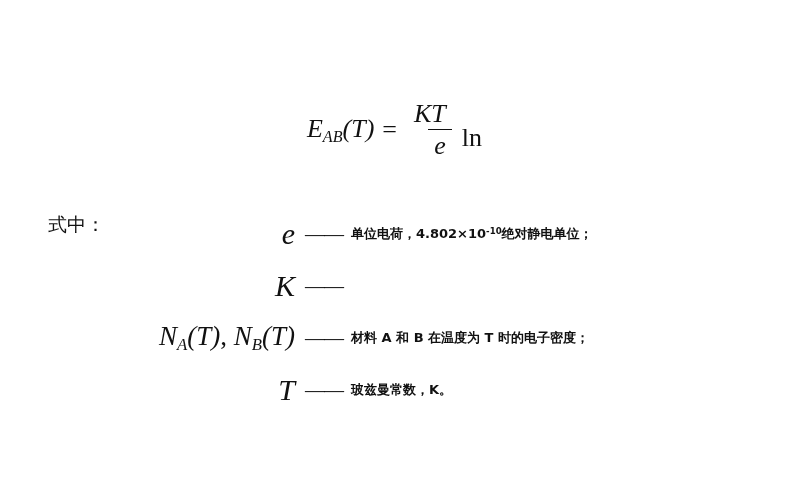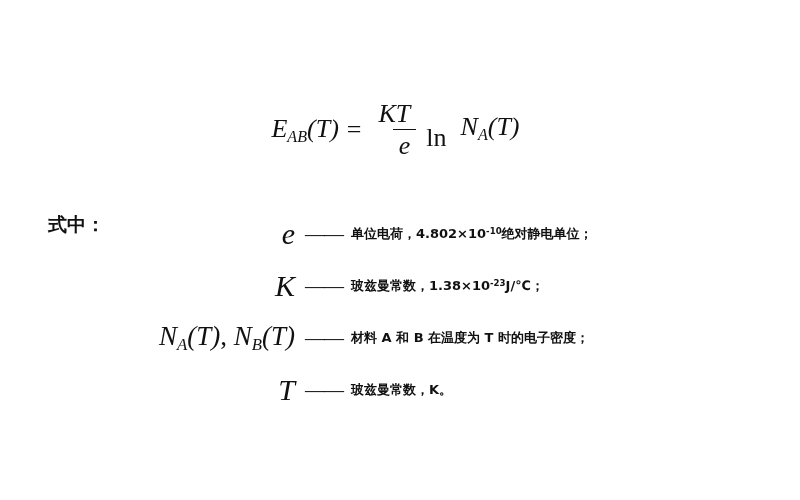--- a/index.html
+++ b/index.html
@@ -106,59 +106,55 @@
   .desc sup {
     font-size: 0.66em;
     vertical-align: 0.5em;
   }
   .shizhong {
     position: absolute;
     top: 212px;
     left: 48px;
     font-family: "DejaVu Sans", sans-serif;
     font-size: 19px;
-    font-weight: bold;
+    font-weight: normal;
   }
 </style>
 </head>
 <body>
 
 <div class="page">
 
   <div class="formula">
     <span class="lhs">
       <span class="ital">E</span><span class="sub">AB</span><span class="ital">(T)</span>
     </span>
     <span class="eq">=</span>
     <span class="frac">
       <span class="num ital">KT</span>
       <span class="den ital">e</span>
     </span>
     <span class="ln">ln</span>
     <span class="frac">
-      <span class="num">
-        <span class="ital">N</span><span class="sub">A</span><span class="ital">(T)</span>
-      </span>
     </span>
   </div>
 
   <div class="shizhong">式中：</div>
 
   <div class="legend">
 
     <div class="row">
       <div class="sym">e</div>
       <div class="dash">——</div>
       <div class="desc"><span>单位电荷，4.802×10</span><sup>-10</sup><span>绝对静电单位；</span></div>
     </div>
 
     <div class="row">
       <div class="sym">K</div>
       <div class="dash">——</div>
-      <div class="desc"><span>玻兹曼常数，1.38×10</span><sup>-23</sup><span>J/℃；</span></div>
     </div>
 
     <div class="row">
       <div class="sym small"><span class="ital">N</span><span class="sub">A</span><span class="ital">(T)</span><span class="upr">, </span><span class="ital">N</span><span class="sub">B</span><span class="ital">(T)</span></div>
       <div class="dash">——</div>
       <div class="desc">材料 A 和 B 在温度为 T 时的电子密度；</div>
     </div>
 
     <div class="row">
       <div class="sym">T</div>

